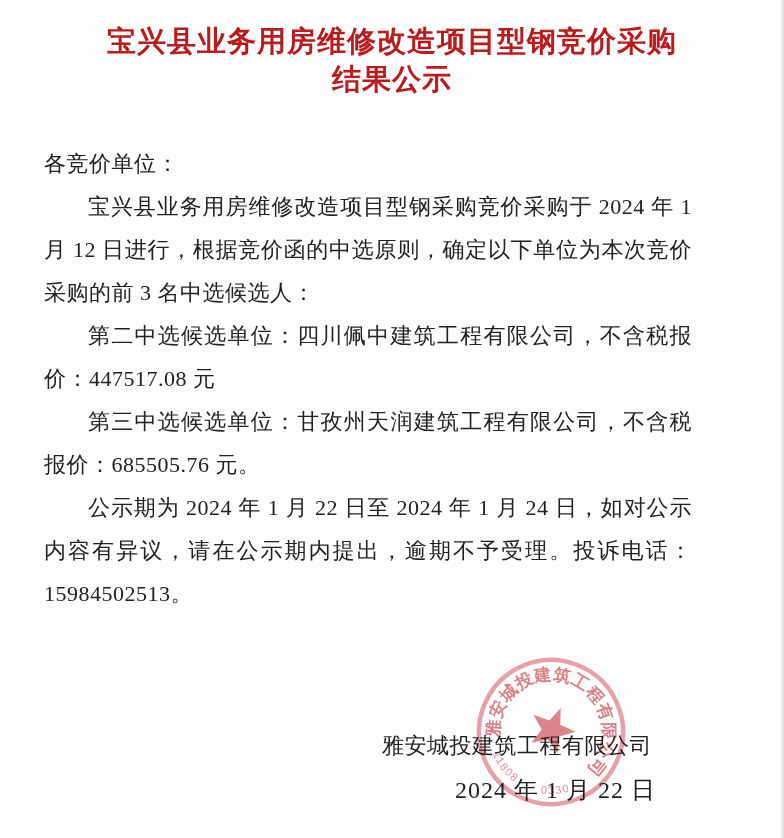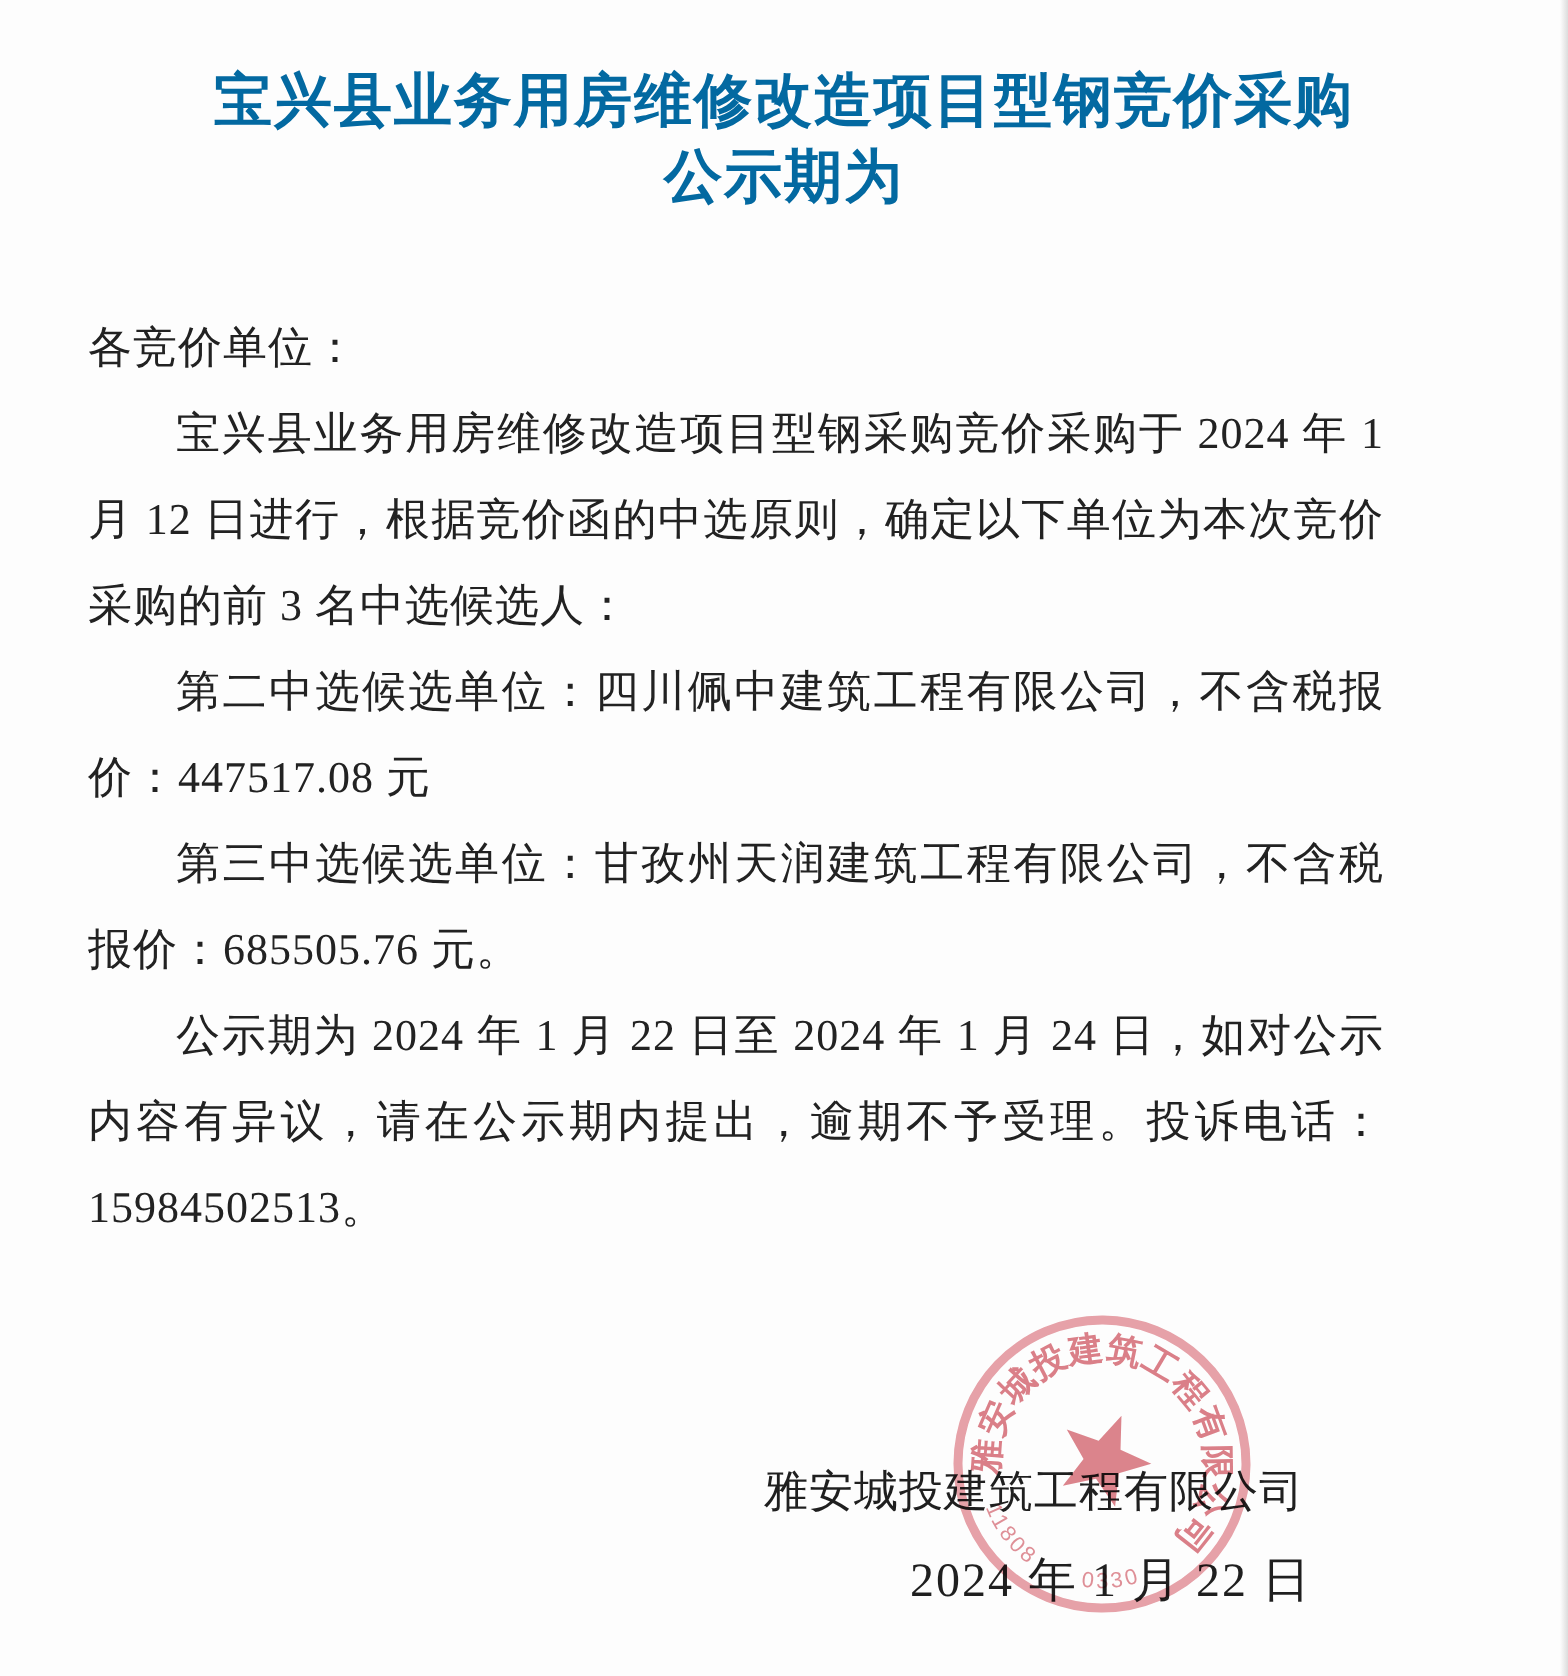--- a/index.html
+++ b/index.html
@@ -19,27 +19,27 @@
   
   .page::after {
     content: "";
     position: absolute;
     top: 0; right: 0;
     width: 4px; height: 100%;
     background: linear-gradient(to left, #dcdcdc, rgba(220,220,220,0));
     pointer-events: none;
   }
   .doc-title {
-    margin: 32px 40px 0 40px;
+    margin: 22px 40px 0 40px;
     text-align: center;
     font-family: "Liberation Sans", sans-serif;
     font-weight: bold;
     font-size: 29px;
     line-height: 38px;
-    color: #0369a1;
+    color: #b91c1c;
     letter-spacing: 1px;
   }
   .doc-title .t-line { display: block; }
   .doc-body {
     margin: 44px 92px 0 44px;
     font-size: 22px;
     line-height: 43px;
     text-align: justify;
     letter-spacing: 0.5px;
   }
@@ -99,21 +99,21 @@
     letter-spacing: 1.5px;
   }
 </style>
 </head>
 <body>
 
 <div class="page">
 
   <h1 class="doc-title">
     <span class="t-line">宝兴县业务用房维修改造项目型钢竞价采购</span>
-    <span class="t-line">公示期为</span>
+    <span class="t-line">结果公示</span>
   </h1>
 
   <div class="doc-body">
     <p>各竞价单位：</p>
     <p class="indent">宝兴县业务用房维修改造项目型钢采购竞价采购于 2024 年 1 月 12 日进行，根据竞价函的中选原则，确定以下单位为本次竞价采购的前 3 名中选候选人：</p>
     <p class="indent">第二中选候选单位：四川佩中建筑工程有限公司，不含税报价：447517.08 元</p>
     <p class="indent">第三中选候选单位：甘孜州天润建筑工程有限公司，不含税报价：685505.76 元。</p>
     <p class="indent">公示期为 2024 年 1 月 22 日至 2024 年 1 月 24 日，如对公示内容有异议，请在公示期内提出，逾期不予受理。投诉电话：15984502513。</p>
   </div>
 

